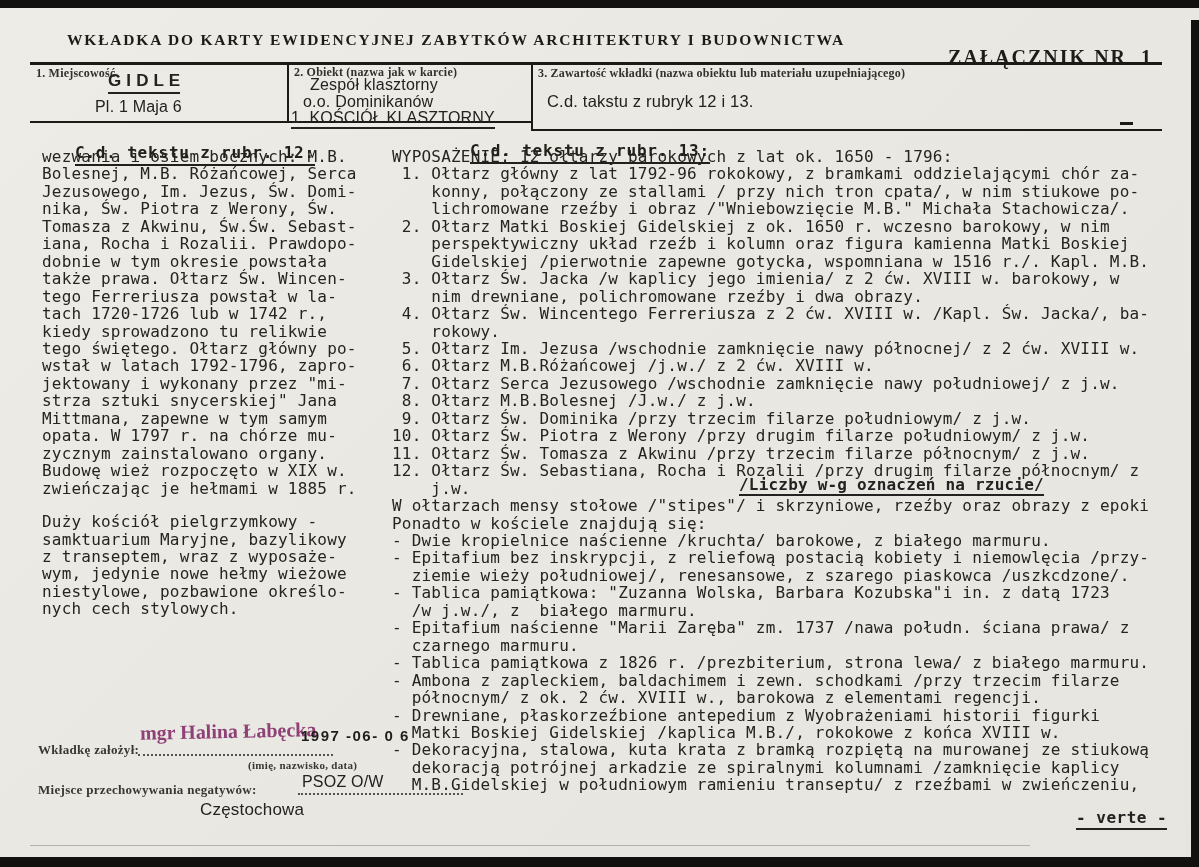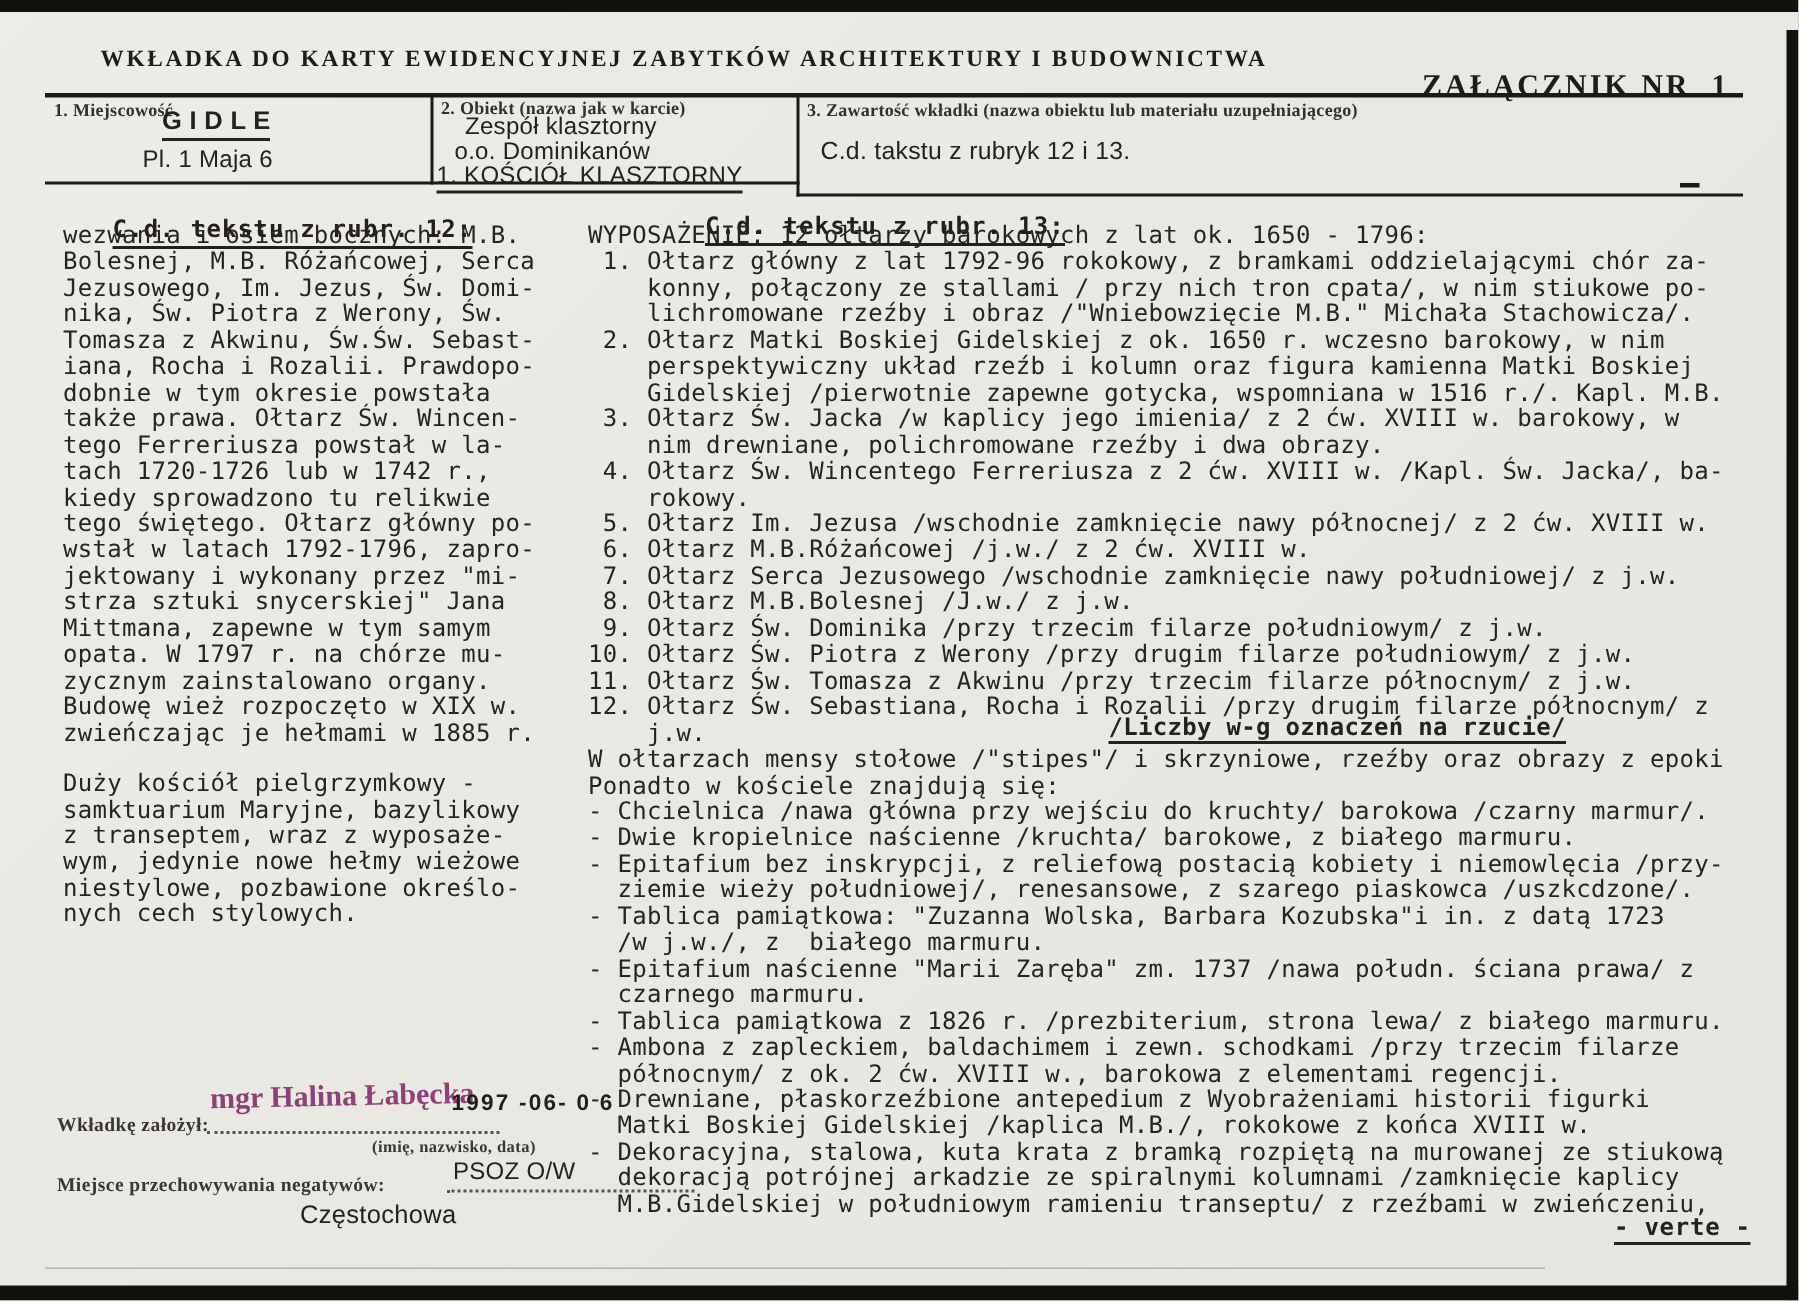--- a/index.html
+++ b/index.html
@@ -189,21 +189,20 @@
         <div class="line"> 6. Ołtarz M.B.Różańcowej /j.w./ z 2 ćw. XVIII w.</div>
         <div class="line"> 7. Ołtarz Serca Jezusowego /wschodnie zamknięcie nawy południowej/ z j.w.</div>
         <div class="line"> 8. Ołtarz M.B.Bolesnej /J.w./ z j.w.</div>
         <div class="line"> 9. Ołtarz Św. Dominika /przy trzecim filarze południowym/ z j.w.</div>
         <div class="line">10. Ołtarz Św. Piotra z Werony /przy drugim filarze południowym/ z j.w.</div>
         <div class="line">11. Ołtarz Św. Tomasza z Akwinu /przy trzecim filarze północnym/ z j.w.</div>
         <div class="line">12. Ołtarz Św. Sebastiana, Rocha i Rozalii /przy drugim filarze północnym/ z</div>
         <div class="line">    j.w.</div>
         <div class="line">W ołtarzach mensy stołowe /"stipes"/ i skrzyniowe, rzeźby oraz obrazy z epoki</div>
         <div class="line">Ponadto w kościele znajdują się:</div>
-        <div class="line">- Chcielnica /nawa główna przy wejściu do kruchty/ barokowa /czarny marmur/.</div>
         <div class="line">- Dwie kropielnice naścienne /kruchta/ barokowe, z białego marmuru.</div>
         <div class="line">- Epitafium bez inskrypcji, z reliefową postacią kobiety i niemowlęcia /przy-</div>
         <div class="line">  ziemie wieży południowej/, renesansowe, z szarego piaskowca /uszkcdzone/.</div>
         <div class="line">- Tablica pamiątkowa: "Zuzanna Wolska, Barbara Kozubska"i in. z datą 1723</div>
         <div class="line">  /w j.w./, z  białego marmuru.</div>
         <div class="line">- Epitafium naścienne "Marii Zaręba" zm. 1737 /nawa połudn. ściana prawa/ z</div>
         <div class="line">  czarnego marmuru.</div>
         <div class="line">- Tablica pamiątkowa z 1826 r. /prezbiterium, strona lewa/ z białego marmuru.</div>
         <div class="line">- Ambona z zapleckiem, baldachimem i zewn. schodkami /przy trzecim filarze</div>
         <div class="line">  północnym/ z ok. 2 ćw. XVIII w., barokowa z elementami regencji.</div>

